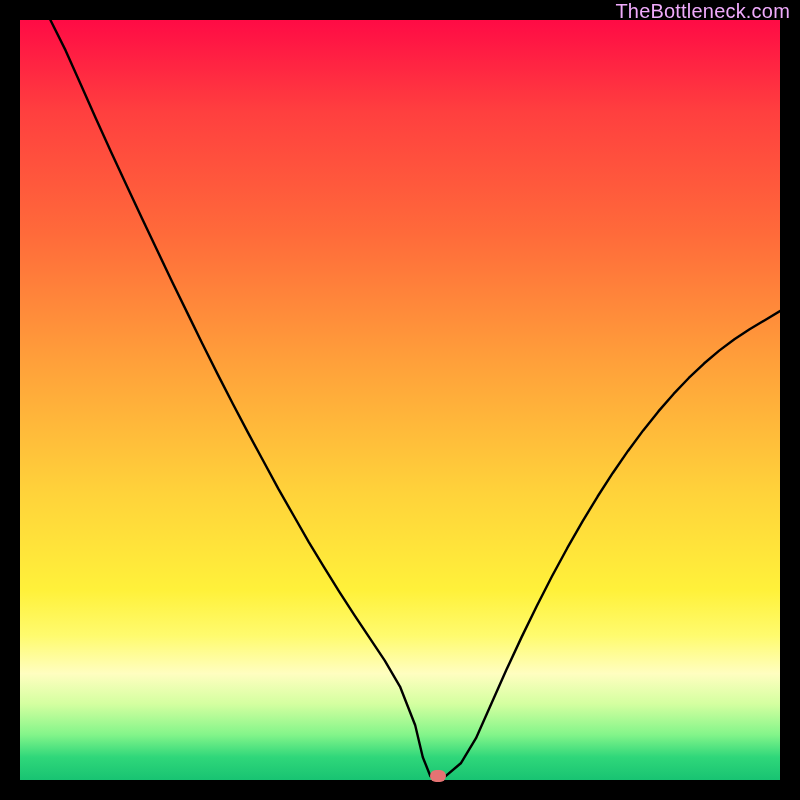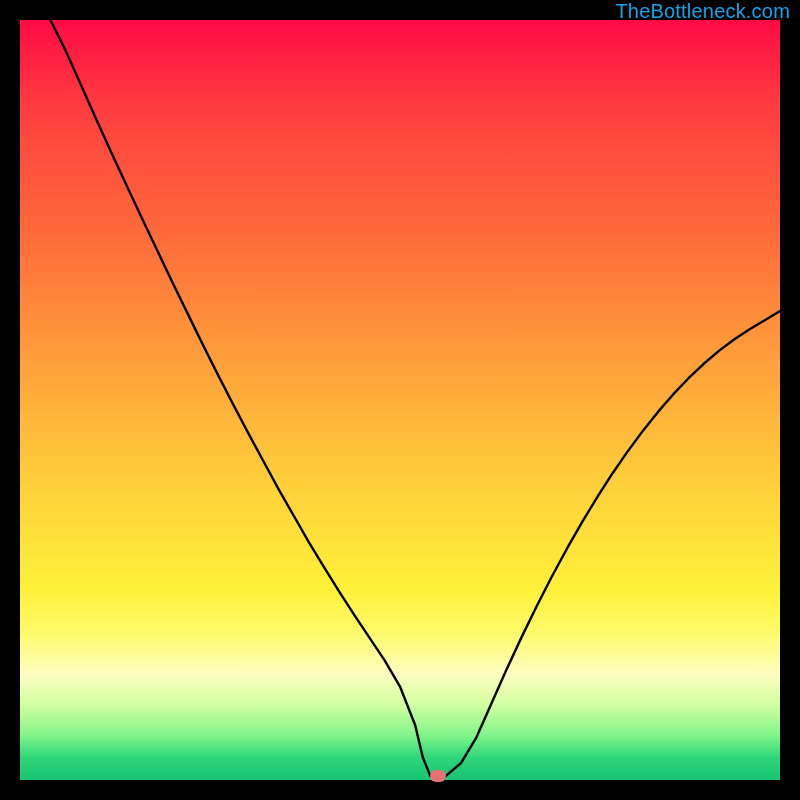--- a/index.html
+++ b/index.html
@@ -36,21 +36,21 @@
       #d4ffa0 90%,
       #84f58a 94%,
       #2fd77a 97%,
       #18c372 100%
     );
   }
   .attribution {
     position: absolute;
     top: 0px;
     right: 10px;
-    color: #0ea5e9;
+    color: #f0abfc;
     font-size: 20px;
     font-weight: 500;
     letter-spacing: 0.2px;
     user-select: none;
   }
   svg.curve {
     position: absolute;
     left: 0;
     top: 0;
     width: 760px;

